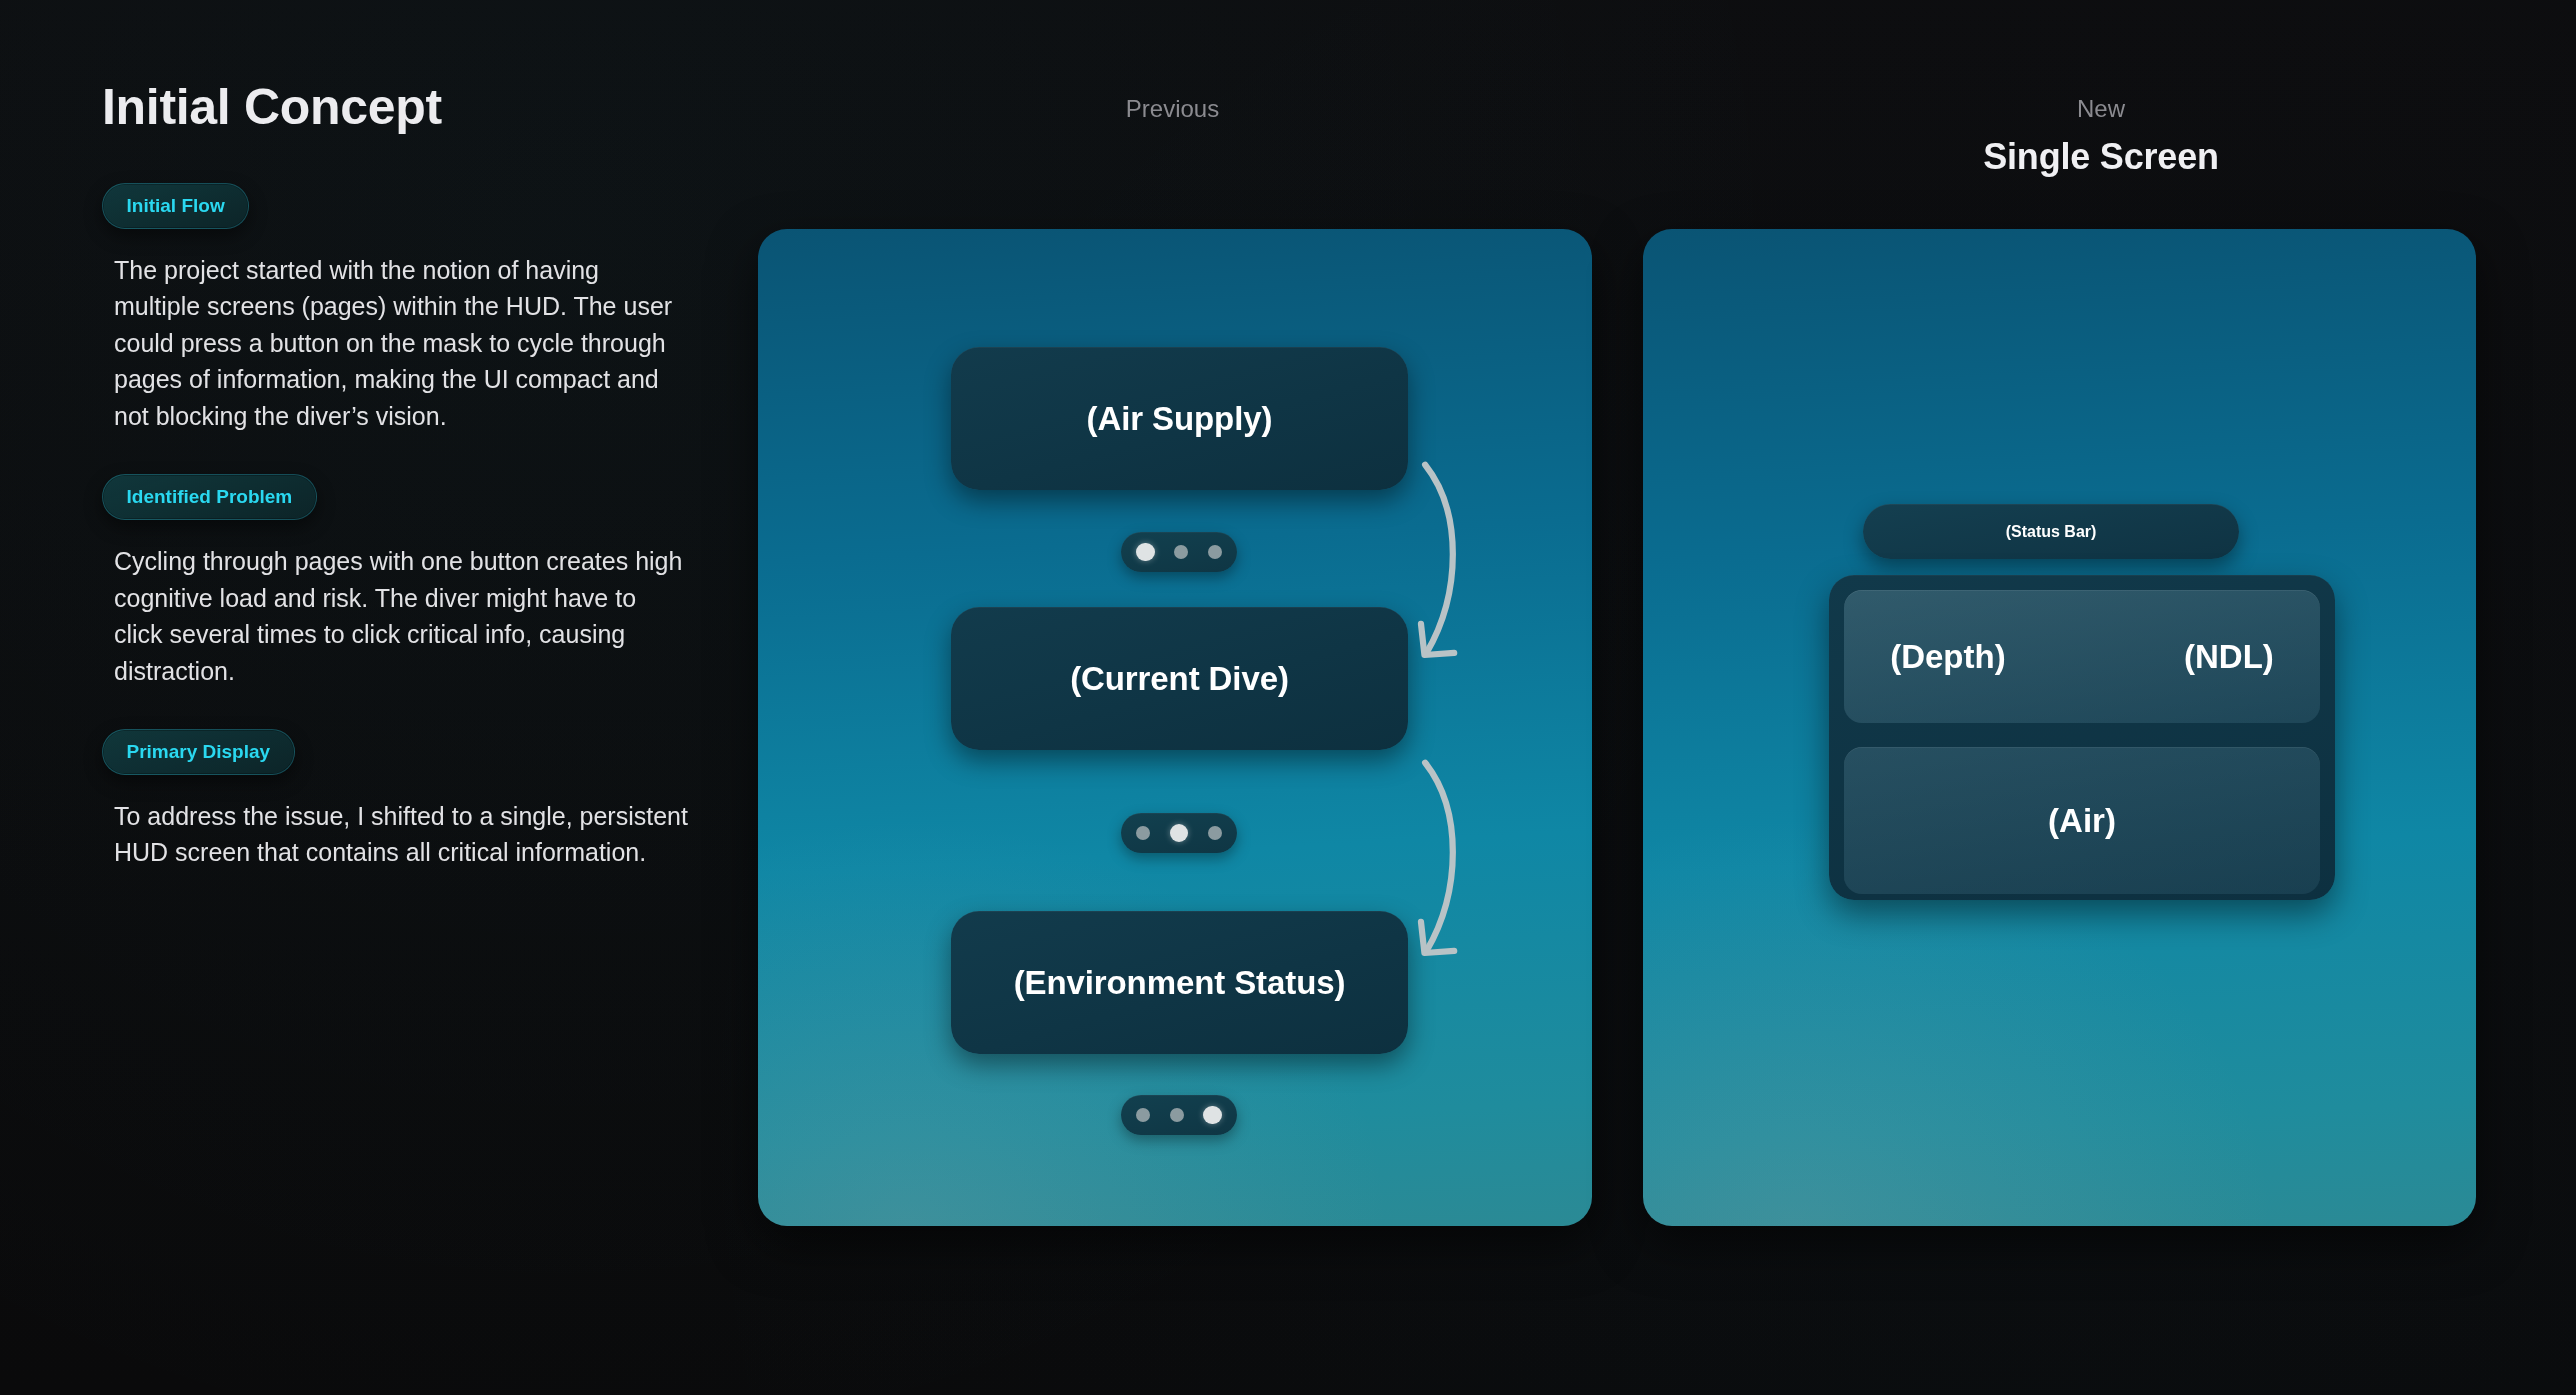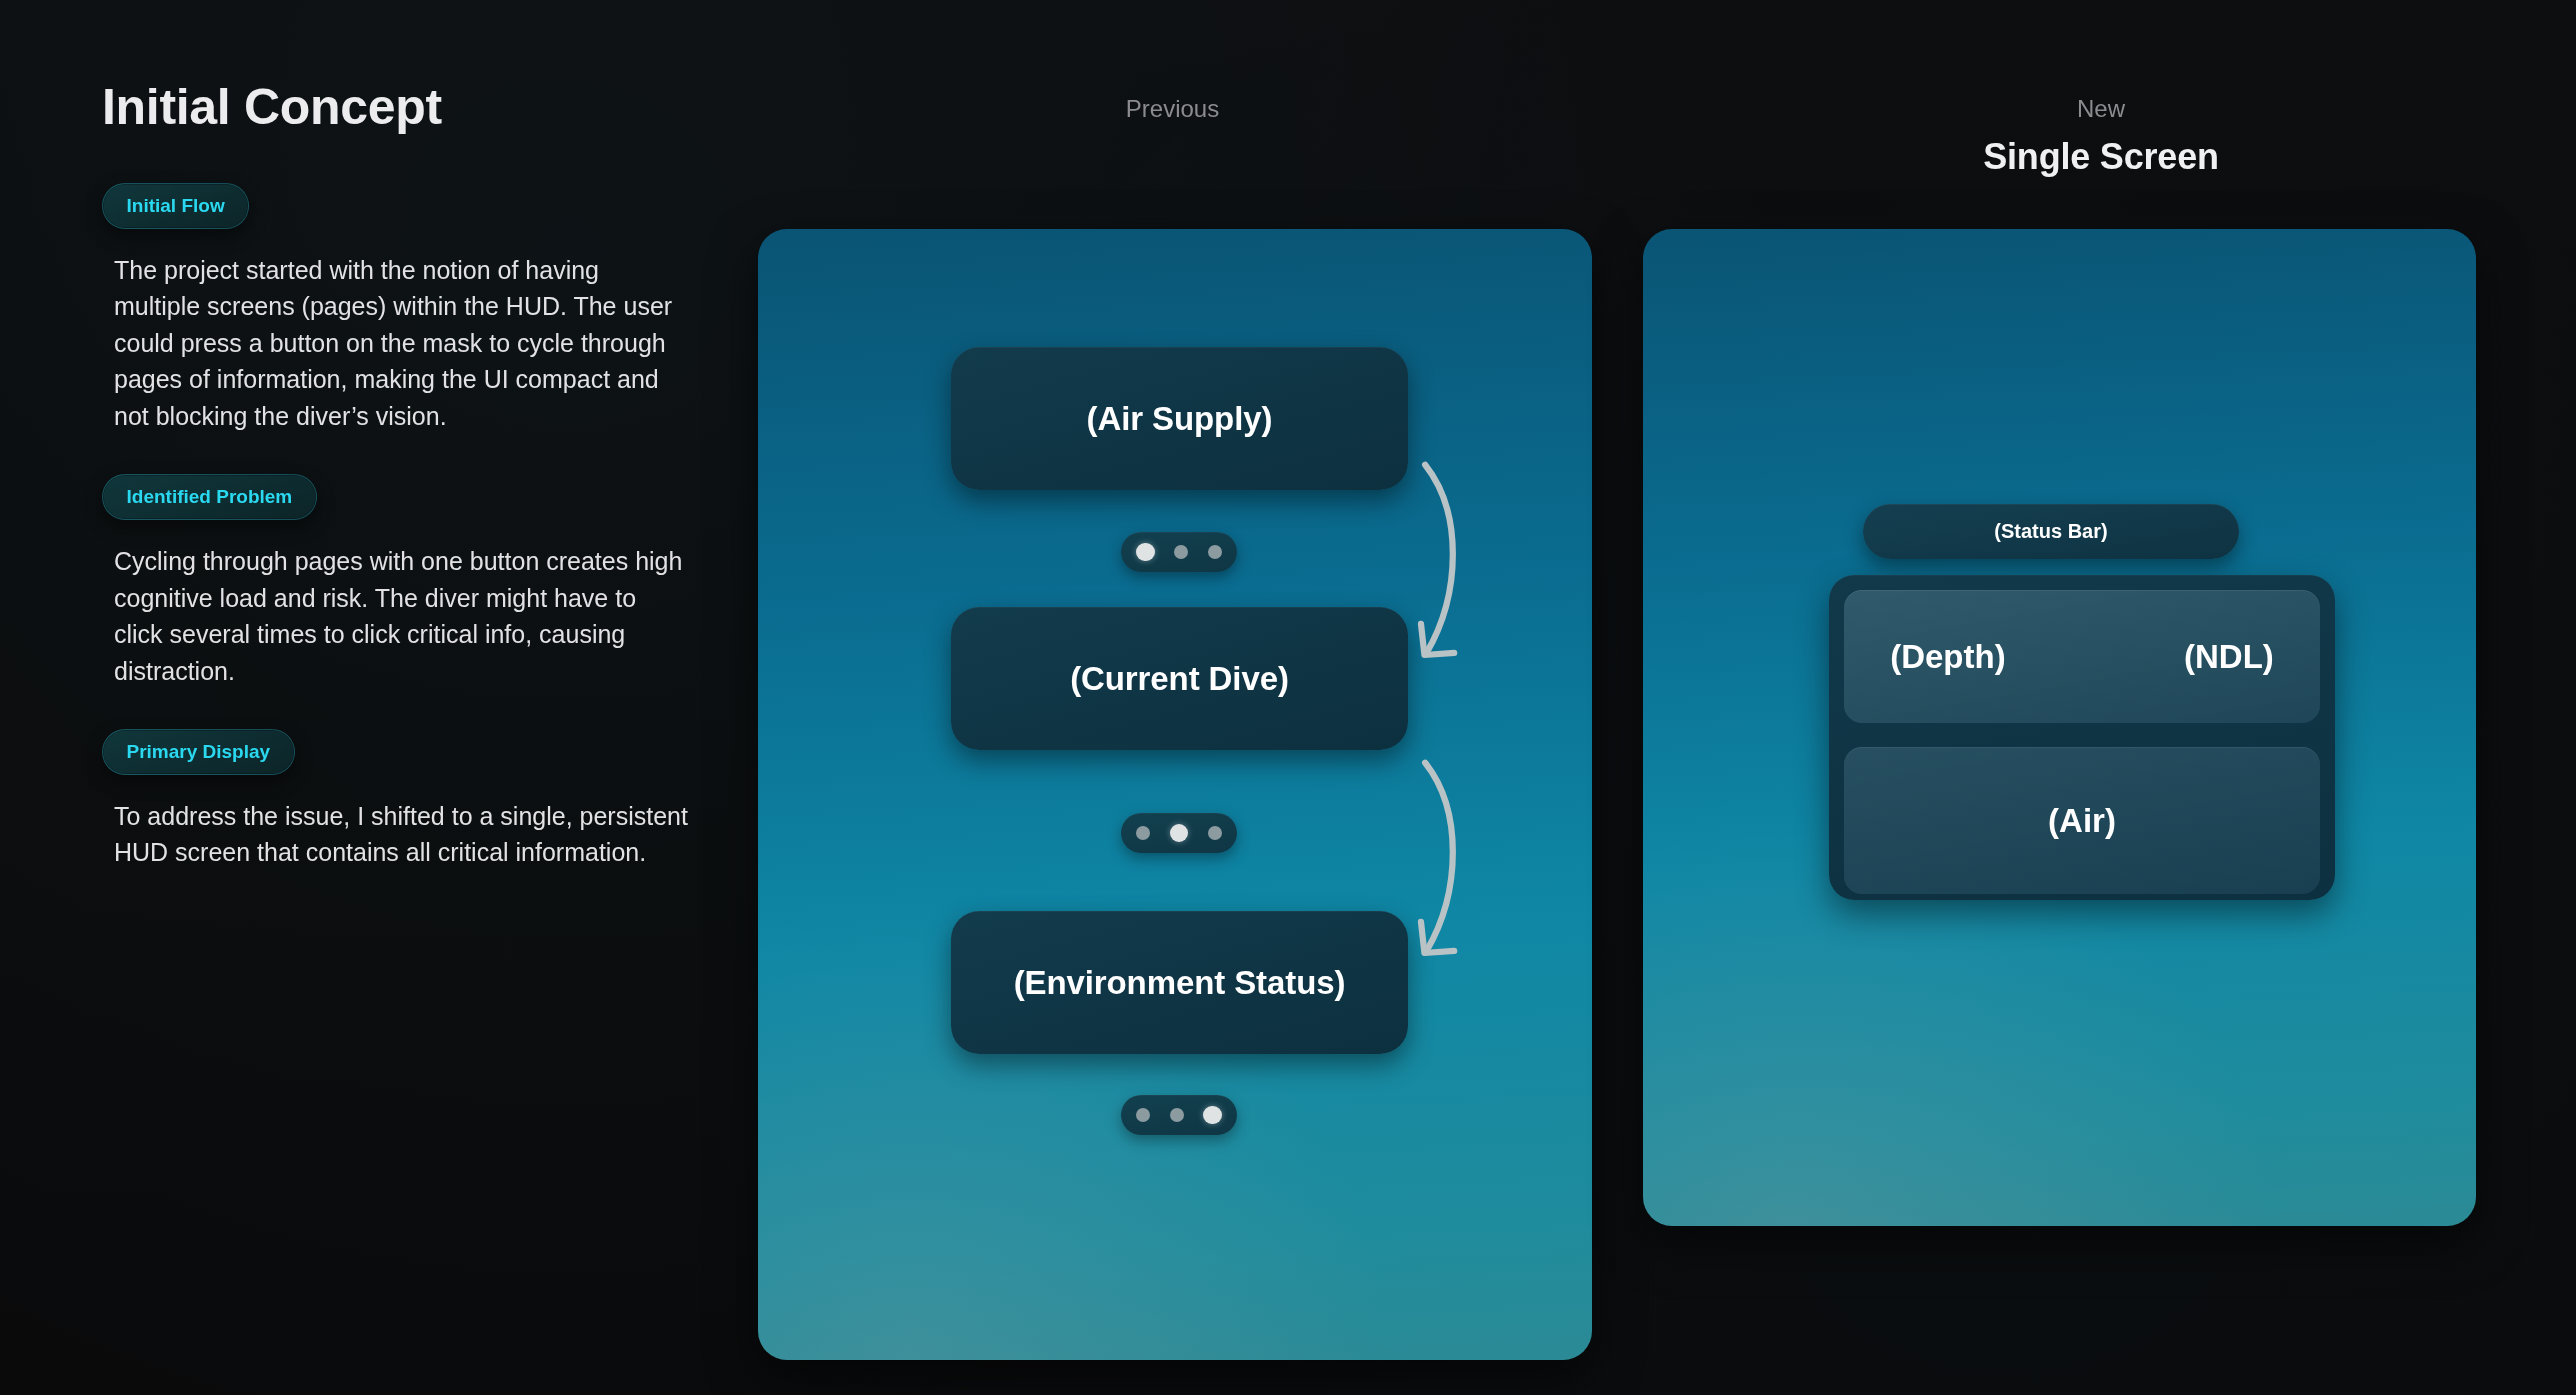--- a/index.html
+++ b/index.html
@@ -87,21 +87,21 @@
 
   
   .panel{
     position:absolute;
     border-radius:29px;
     overflow:hidden;
     box-shadow:0 18px 48px rgba(0,0,0,0.55);
   }
   #panel-multi{
     left:758px; top:229px;
-    width:834px; height:1131px;
+    width:834px; height:997px;
     background:
       radial-gradient(120% 85% at 18% 100%, rgba(150,165,170,0.20) 0%, rgba(150,165,170,0) 48%),
       linear-gradient(177deg, #0a5474 0%, #0a6c90 32%, #0f87a5 62%, #1f8c9d 88%, #2b8a95 100%);
   }
   #panel-single{
     left:1643px; top:229px;
     width:833px; height:997px;
     background:
       radial-gradient(120% 85% at 18% 100%, rgba(150,165,170,0.20) 0%, rgba(150,165,170,0) 48%),
       linear-gradient(177deg, #0a5474 0%, #0a6c90 32%, #0f87a5 62%, #1f8c9d 88%, #2b8a95 100%);
@@ -167,21 +167,21 @@
   
   .status-bar{
     position:absolute;
     left:220px; top:275px;
     width:376px; height:55px;
     border-radius:692px;
     background:linear-gradient(170deg, #143f50 0%, #0f3343 100%);
     box-shadow:0 8.3px 19.4px rgba(0,0,0,0.40), inset 0 0.7px 0 rgba(255,255,255,0.06);
     display:flex; align-items:center; justify-content:center;
     color:#ffffff;
-    font-size:20px;
+    font-size:16px;
     font-weight:600;
   }
   .hud-frame{
     position:absolute;
     left:186px; top:346px;
     width:506px; height:325px;
     border-radius:25px;
     background:linear-gradient(170deg, #11394a 0%, #0d3040 100%);
     box-shadow:0 14px 33px rgba(0,0,0,0.45), inset 0 0.7px 0 rgba(255,255,255,0.05);
     padding:15.2px;

